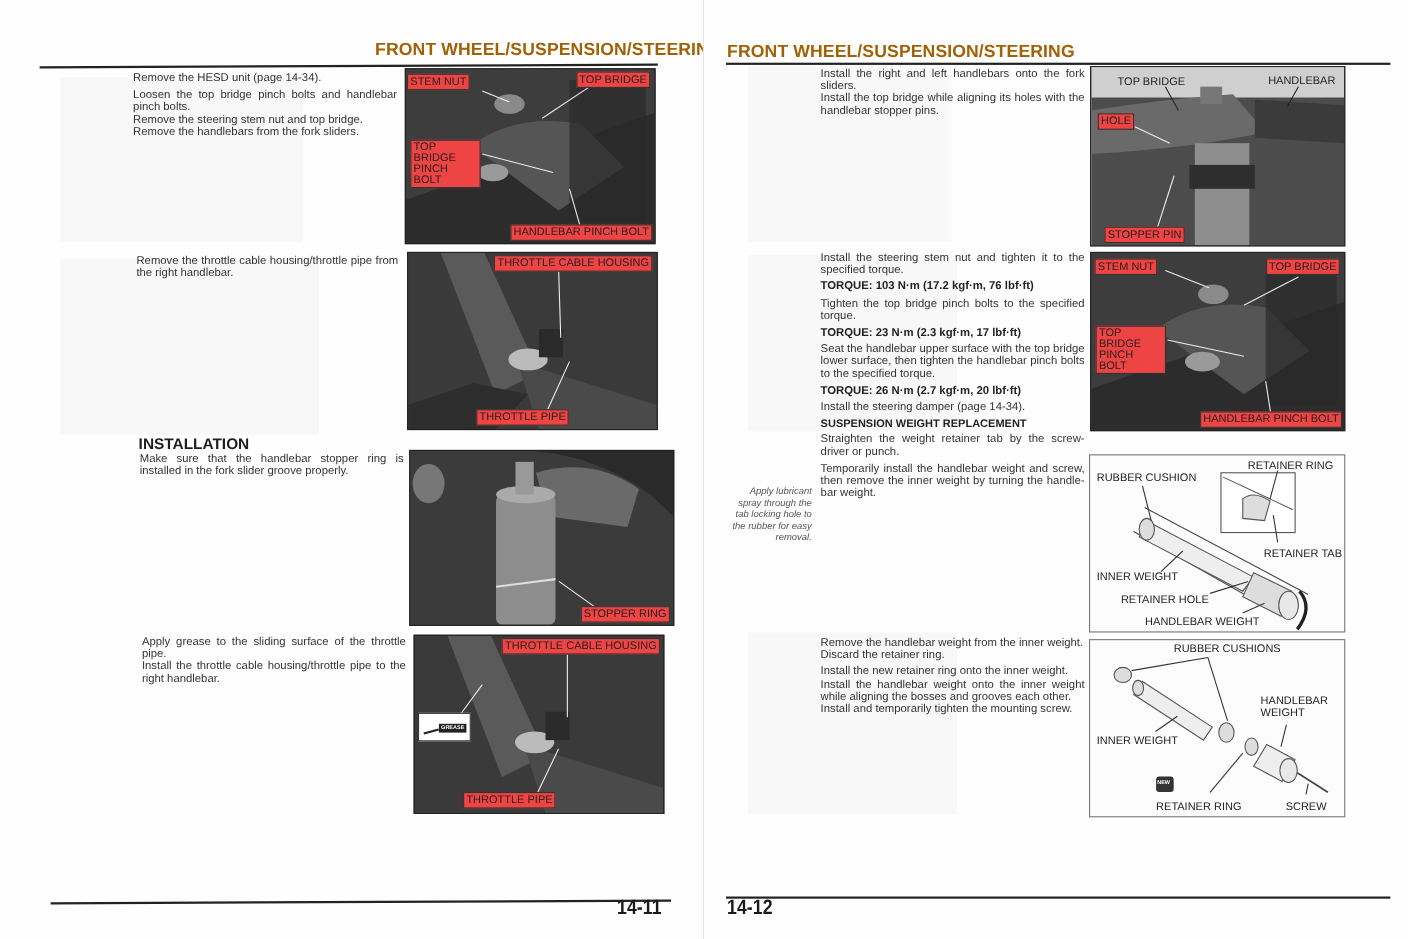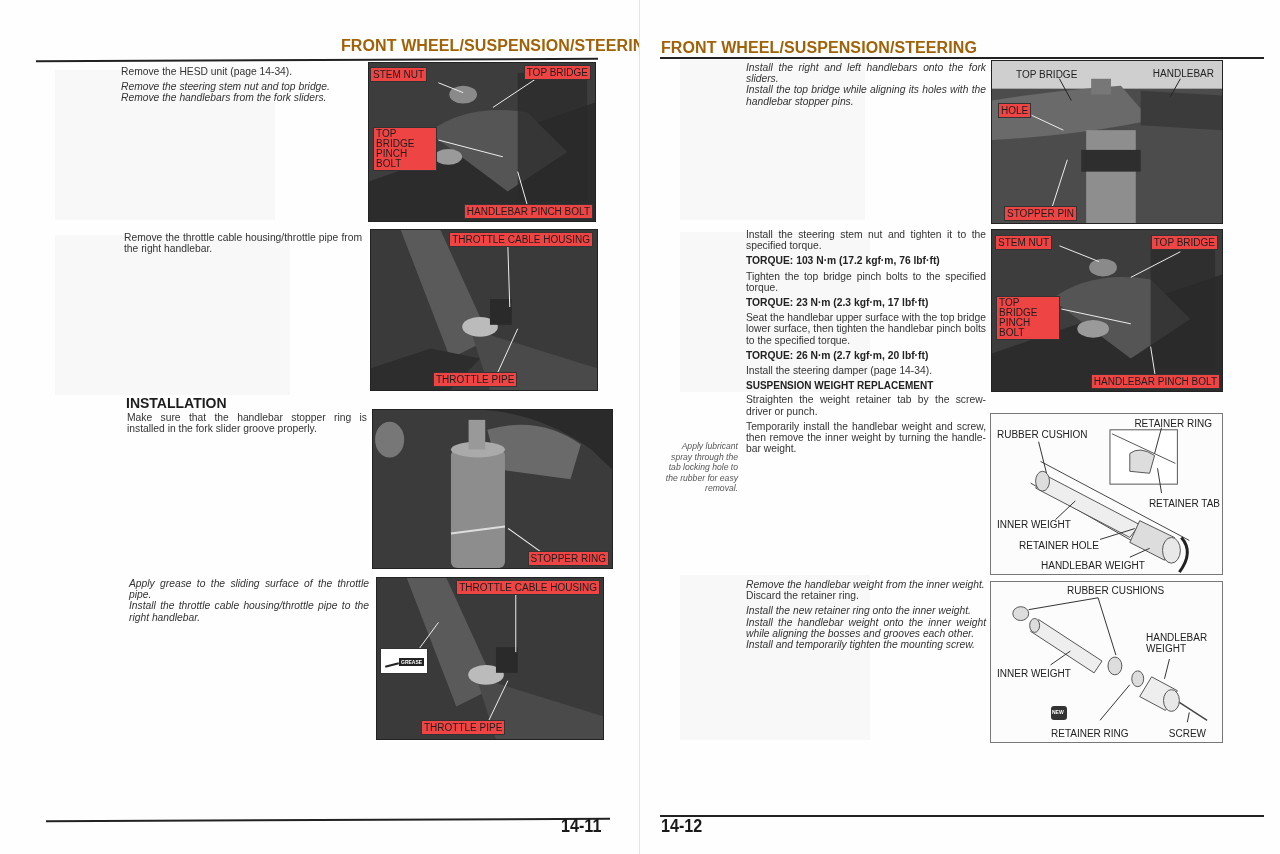--- a/index.html
+++ b/index.html
@@ -12,21 +12,21 @@
   .gutter { position: absolute; left: 639px; top: 0; width: 1px; height: 854px; background: #e4e4e4; }
 
   
   .ghost { position: absolute; background: #f3f3f3; opacity: 0.55; }
 
   .header-title { position: absolute; font-weight: bold; font-size: 16px; letter-spacing: 0.1px; color: #a16207; white-space: nowrap; }
   .rule { position: absolute; height: 2px; background: #222; }
 
   .txt { position: absolute; font-size: 10.3px; line-height: 11.2px; color: #333; text-align: justify; }
   .txt p { margin-bottom: 4px; }
-  .txt p.tight { margin-bottom: 0; font-style: italic; }
+  .txt p.tight { margin-bottom: 0; }
   .torque { font-weight: bold; color: #222; }
   .section-h { position: absolute; font-weight: bold; font-size: 14px; color: #1d1d1d; }
   .sub-h { font-weight: bold; font-size: 10px; color: #222; }
   .side-note { position: absolute; font-size: 8.6px; line-height: 10.6px; font-style: italic; color: #555; text-align: right; }
 
   .photo { position: absolute; background: #3a3a3a; border: 1px solid #222; overflow: hidden; }
   .photo svg { position: absolute; left: 0; top: 0; width: 100%; height: 100%; }
   .diagram { position: absolute; background: #fcfcfc; border: 1px solid #777; overflow: hidden; }
   .diagram svg { position: absolute; left: 0; top: 0; width: 100%; height: 100%; }
 
@@ -40,20 +40,21 @@
 
 <div class="page page-left">
   <div class="ghost" style="left:55px;top:70px;width:220px;height:150px;"></div>
   <div class="ghost" style="left:55px;top:235px;width:235px;height:160px;"></div>
 
   <div class="header-title" style="left:341px;top:37px;">FRONT WHEEL/SUSPENSION/STEERING</div>
   <div class="rule" style="left:36px;top:59px;width:562px;transform:rotate(-0.25deg);"></div>
 
   <div class="txt" style="left:121px;top:66px;width:240px;">
     <p>Remove the HESD unit (page 14-34).</p>
+    <p class="tight">Loosen the top bridge pinch bolts and handlebar pinch bolts.</p>
     <p class="tight">Remove the steering stem nut and top bridge.</p>
     <p class="tight">Remove the handlebars from the fork sliders.</p>
   </div>
   <div class="photo" style="left:368px;top:62px;width:228px;height:160px;">
     <svg viewBox="0 0 228 160" preserveAspectRatio="none">
       <rect width="228" height="160" fill="#3d3d3d"></rect>
       <path d="M0 120 L228 40 L228 160 L0 160 Z" fill="#2c2c2c"></path>
       <path d="M60 70 Q100 40 160 50 L200 90 L140 130 Z" fill="#555"></path>
       <ellipse cx="95" cy="32" rx="14" ry="9" fill="#8a8a8a"></ellipse>
       <ellipse cx="80" cy="95" rx="14" ry="8" fill="#9a9a9a"></ellipse>

